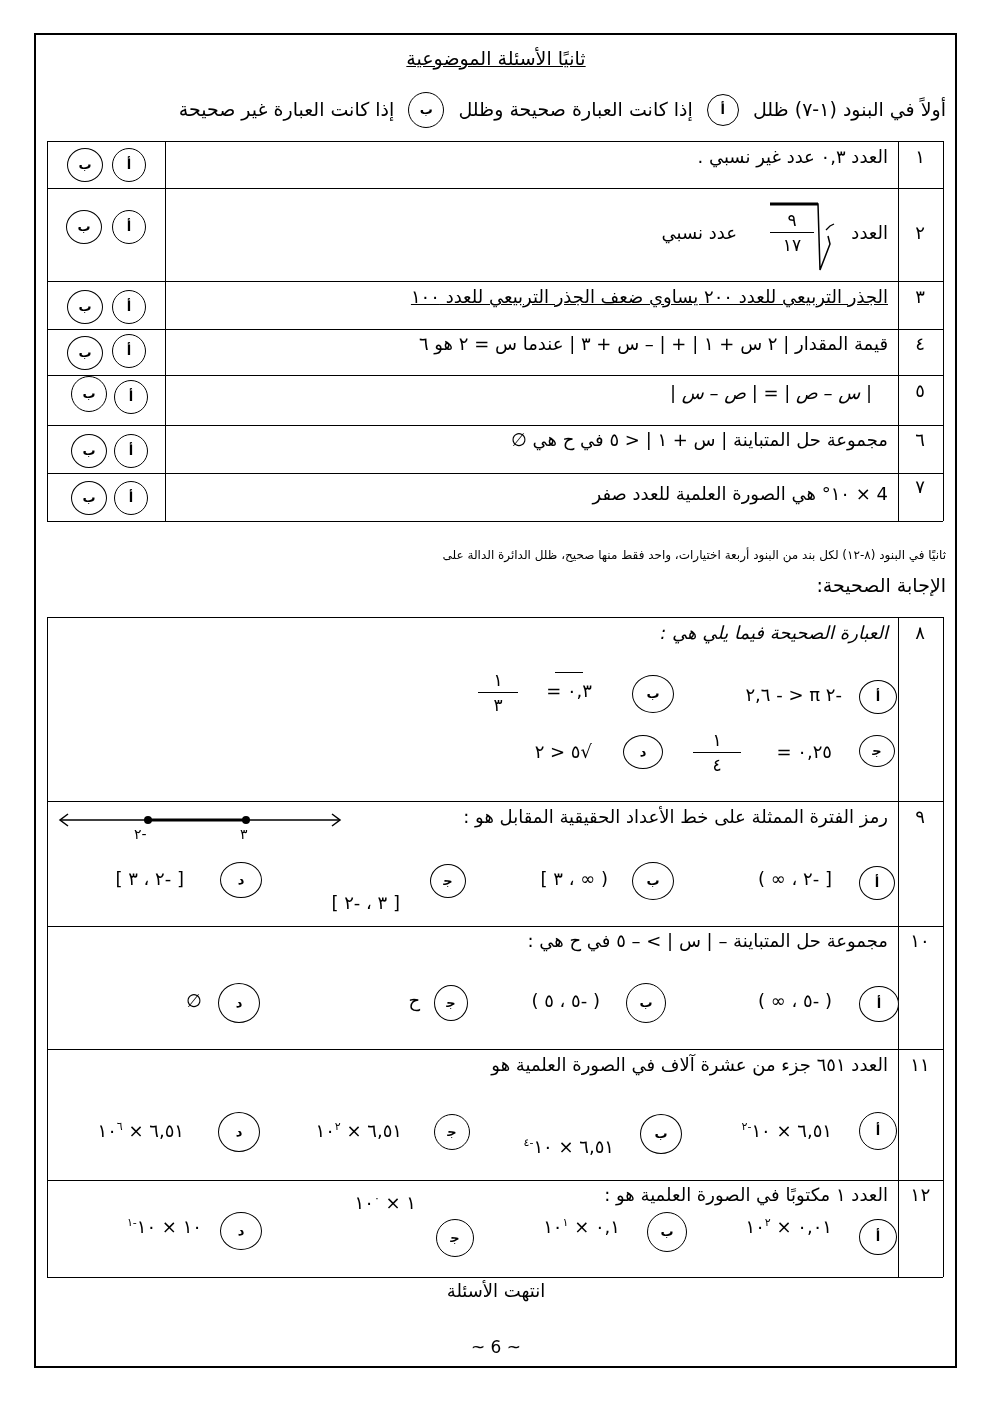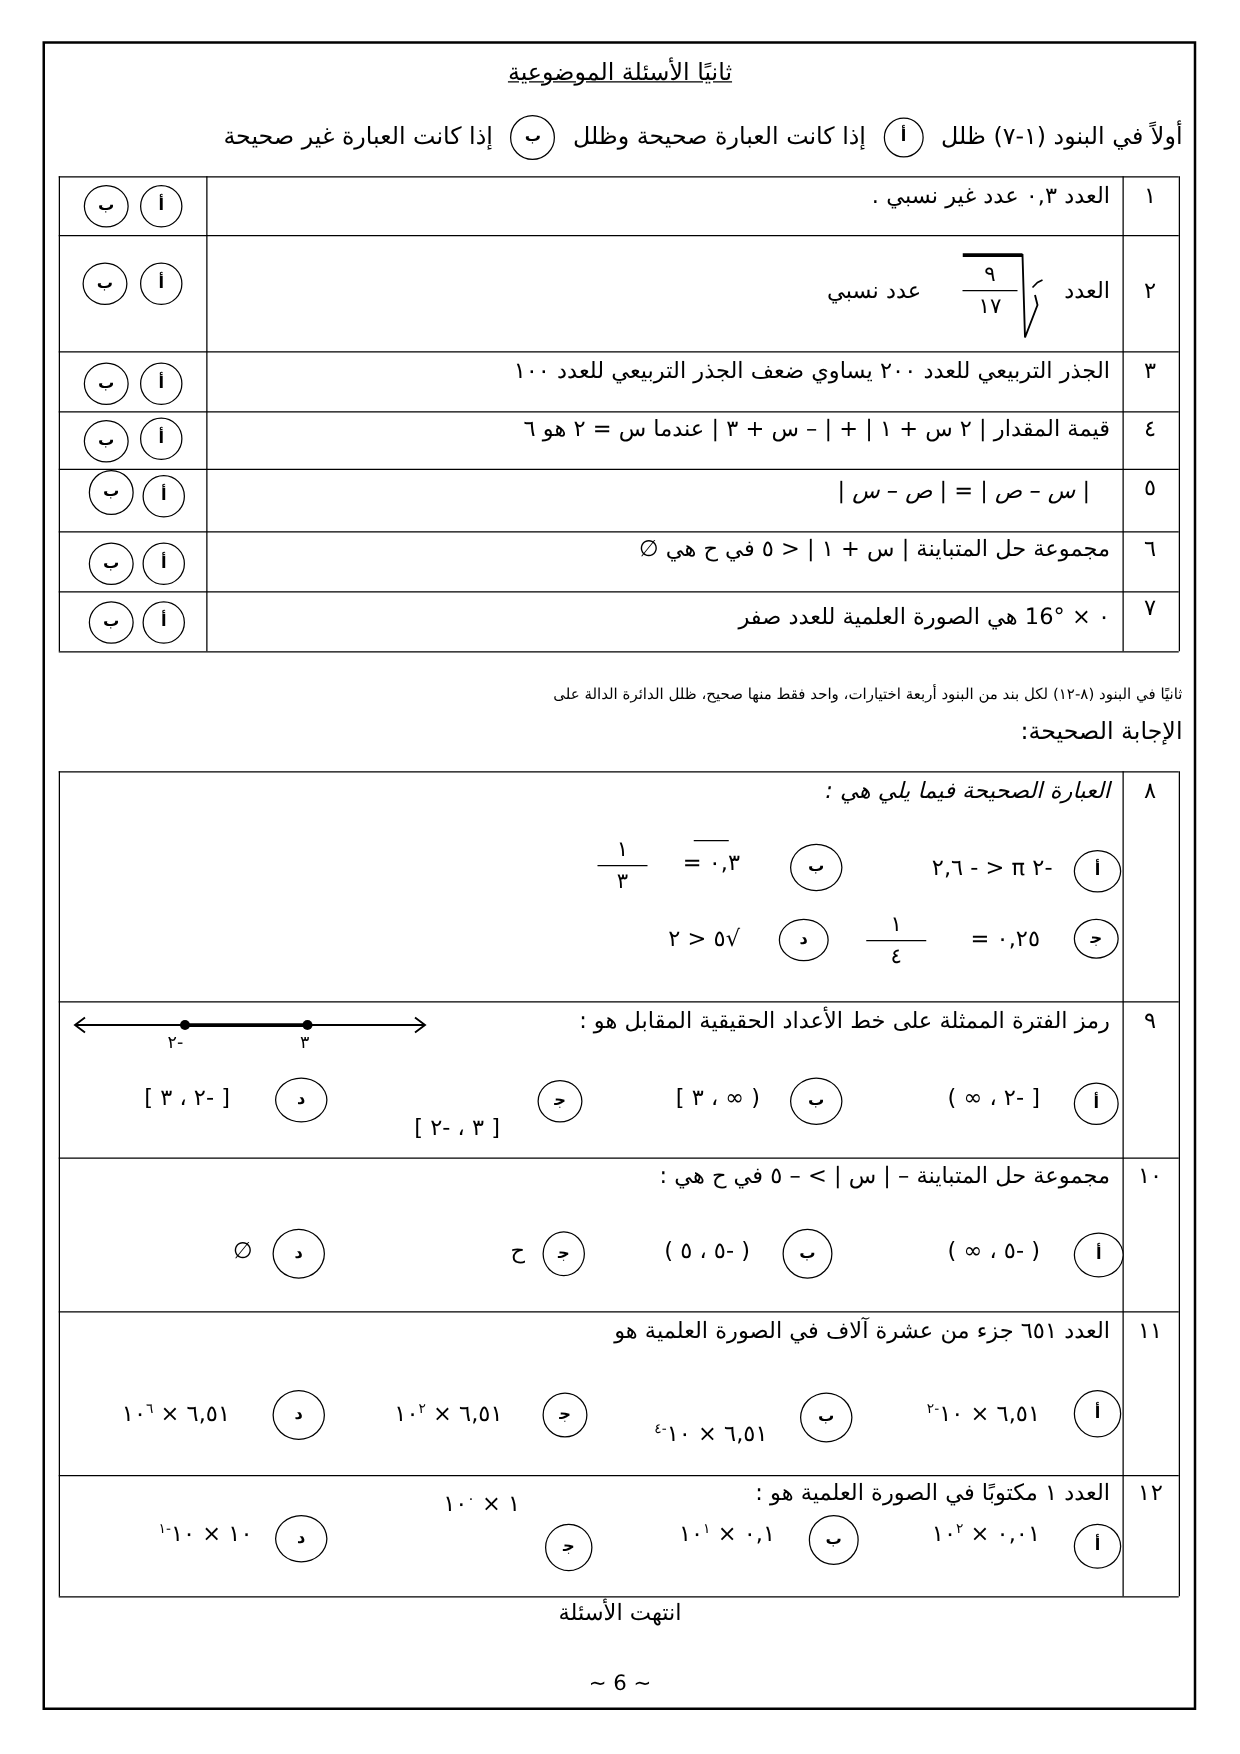--- a/index.html
+++ b/index.html
@@ -70,21 +70,21 @@
       <div class="bar"></div>
       <div>١٧</div>
     </div>
     <div class="txt" style="right:255px;top:222px;">عدد نسبي</div>
     <div class="cl" style="left:112px;top:210px;width:34px;height:34px;line-height:32px;">أ</div>
     <div class="cl" style="left:66px;top:210px;width:36px;height:34px;line-height:32px;">ب</div>
   </div>
 
   <div>
     <div class="num" style="left:898px;top:286px;">٣</div>
-    <div class="txt" style="right:104px;top:286px;">الجذر التربيعي للعدد ٢٠٠ يساوي ضعف الجذر التربيعي للعدد ١٠٠</div>
+    <div class="txt" style="right:104px;top:286px;text-decoration:underline;">الجذر التربيعي للعدد ٢٠٠ يساوي ضعف الجذر التربيعي للعدد ١٠٠</div>
     <div class="cl" style="left:112px;top:290px;width:34px;height:34px;line-height:32px;">أ</div>
     <div class="cl" style="left:67px;top:290px;width:36px;height:34px;line-height:32px;">ب</div>
   </div>
 
   <div>
     <div class="num" style="left:898px;top:333px;">٤</div>
     <div class="txt" style="right:104px;top:333px;">قيمة المقدار | ٢ س + ١ | + | – س + ٣ |  عندما س = ٢ هو ٦</div>
     <div class="cl" style="left:112px;top:334px;width:34px;height:34px;line-height:32px;">أ</div>
     <div class="cl" style="left:67px;top:336px;width:36px;height:34px;line-height:32px;">ب</div>
   </div>
@@ -98,21 +98,21 @@
 
   <div>
     <div class="num" style="left:898px;top:429px;">٦</div>
     <div class="txt" style="right:104px;top:429px;">مجموعة حل المتباينة | س + ١ |  &lt; ٥ في ح هي   ∅</div>
     <div class="cl" style="left:114px;top:434px;width:34px;height:34px;line-height:32px;">أ</div>
     <div class="cl" style="left:71px;top:434px;width:36px;height:34px;line-height:32px;">ب</div>
   </div>
 
   <div>
     <div class="num" style="left:898px;top:476px;">٧</div>
-    <div class="txt" style="right:104px;top:483px;">٠ × 16° هي الصورة العلمية للعدد صفر</div>
+    <div class="txt" style="right:104px;top:483px;">4 × ١٠° هي الصورة العلمية للعدد صفر</div>
     <div class="cl" style="left:114px;top:481px;width:34px;height:34px;line-height:32px;">أ</div>
     <div class="cl" style="left:71px;top:481px;width:36px;height:34px;line-height:32px;">ب</div>
   </div>
 </div>
 
 <div class="txt" style="right:46px;top:548px;font-size:12px;">ثانيًا في البنود (٨-١٢) لكل بند من البنود أربعة اختيارات، واحد فقط منها صحيح، ظلل الدائرة الدالة على</div>
 <div class="txt" style="right:46px;top:574px;font-size:19px;">الإجابة الصحيحة:</div>
 
 <div>
   <div class="hline" style="left:47px;width:896px;top:617px;"></div>

